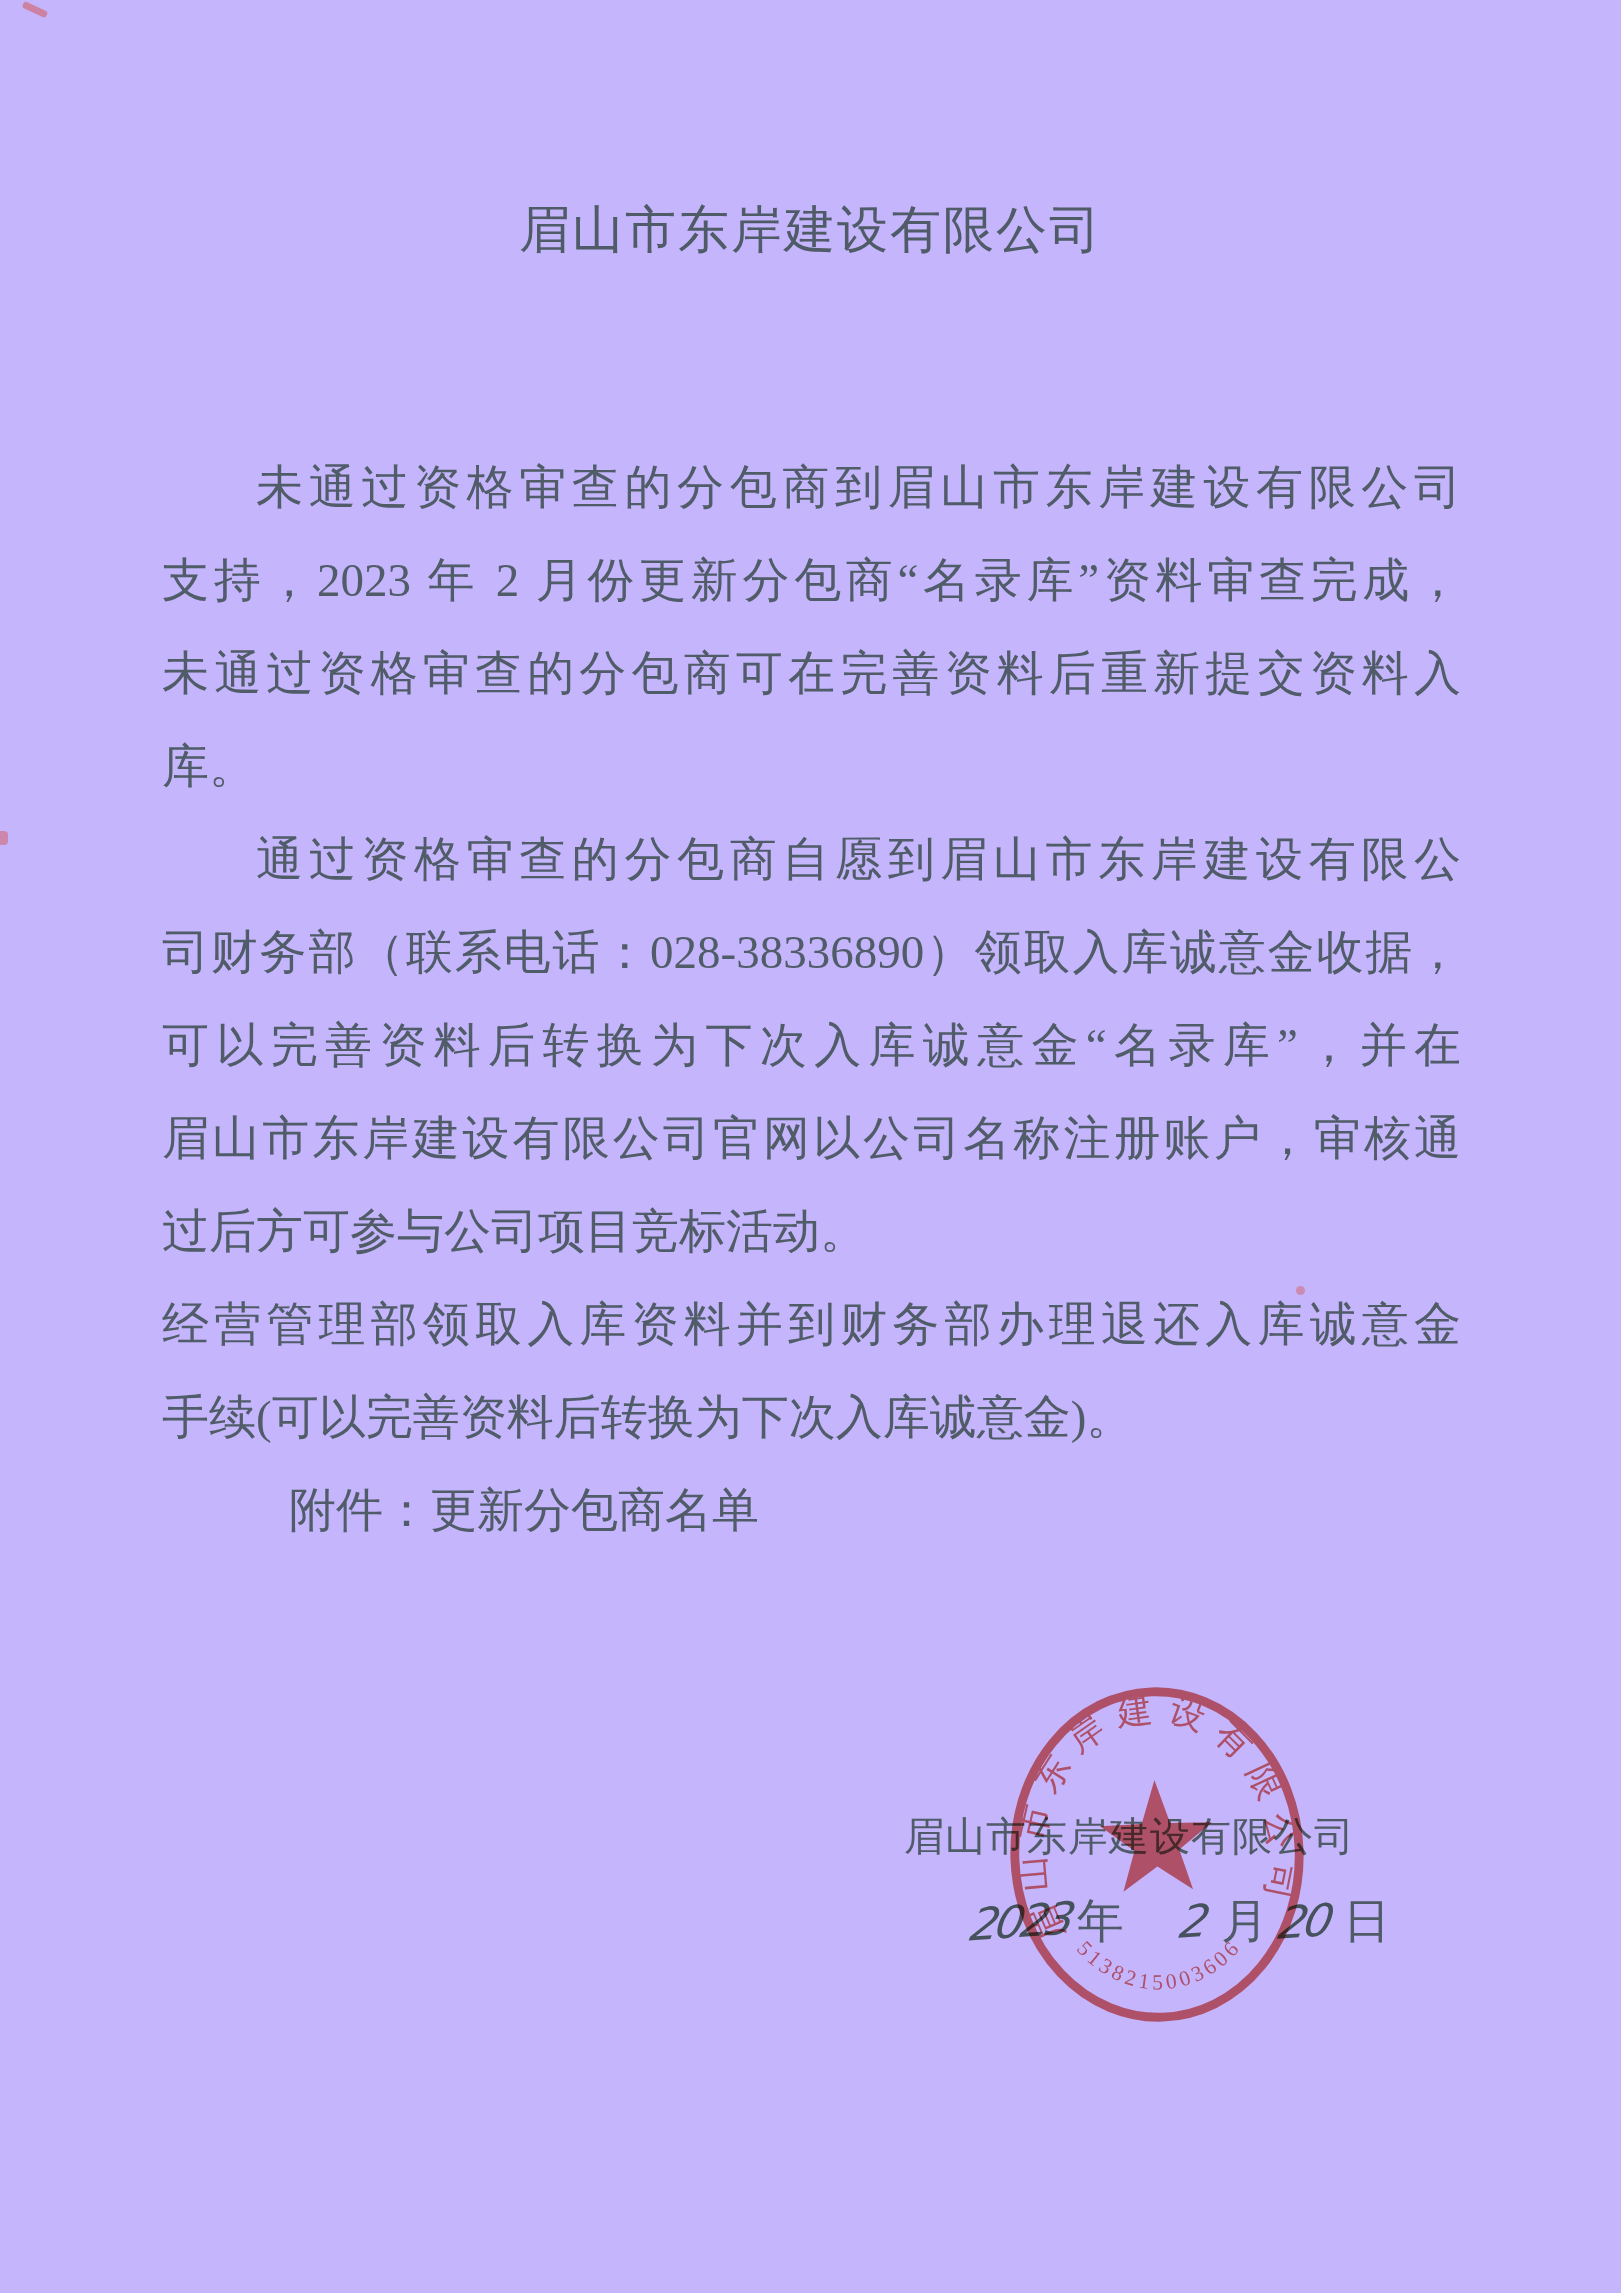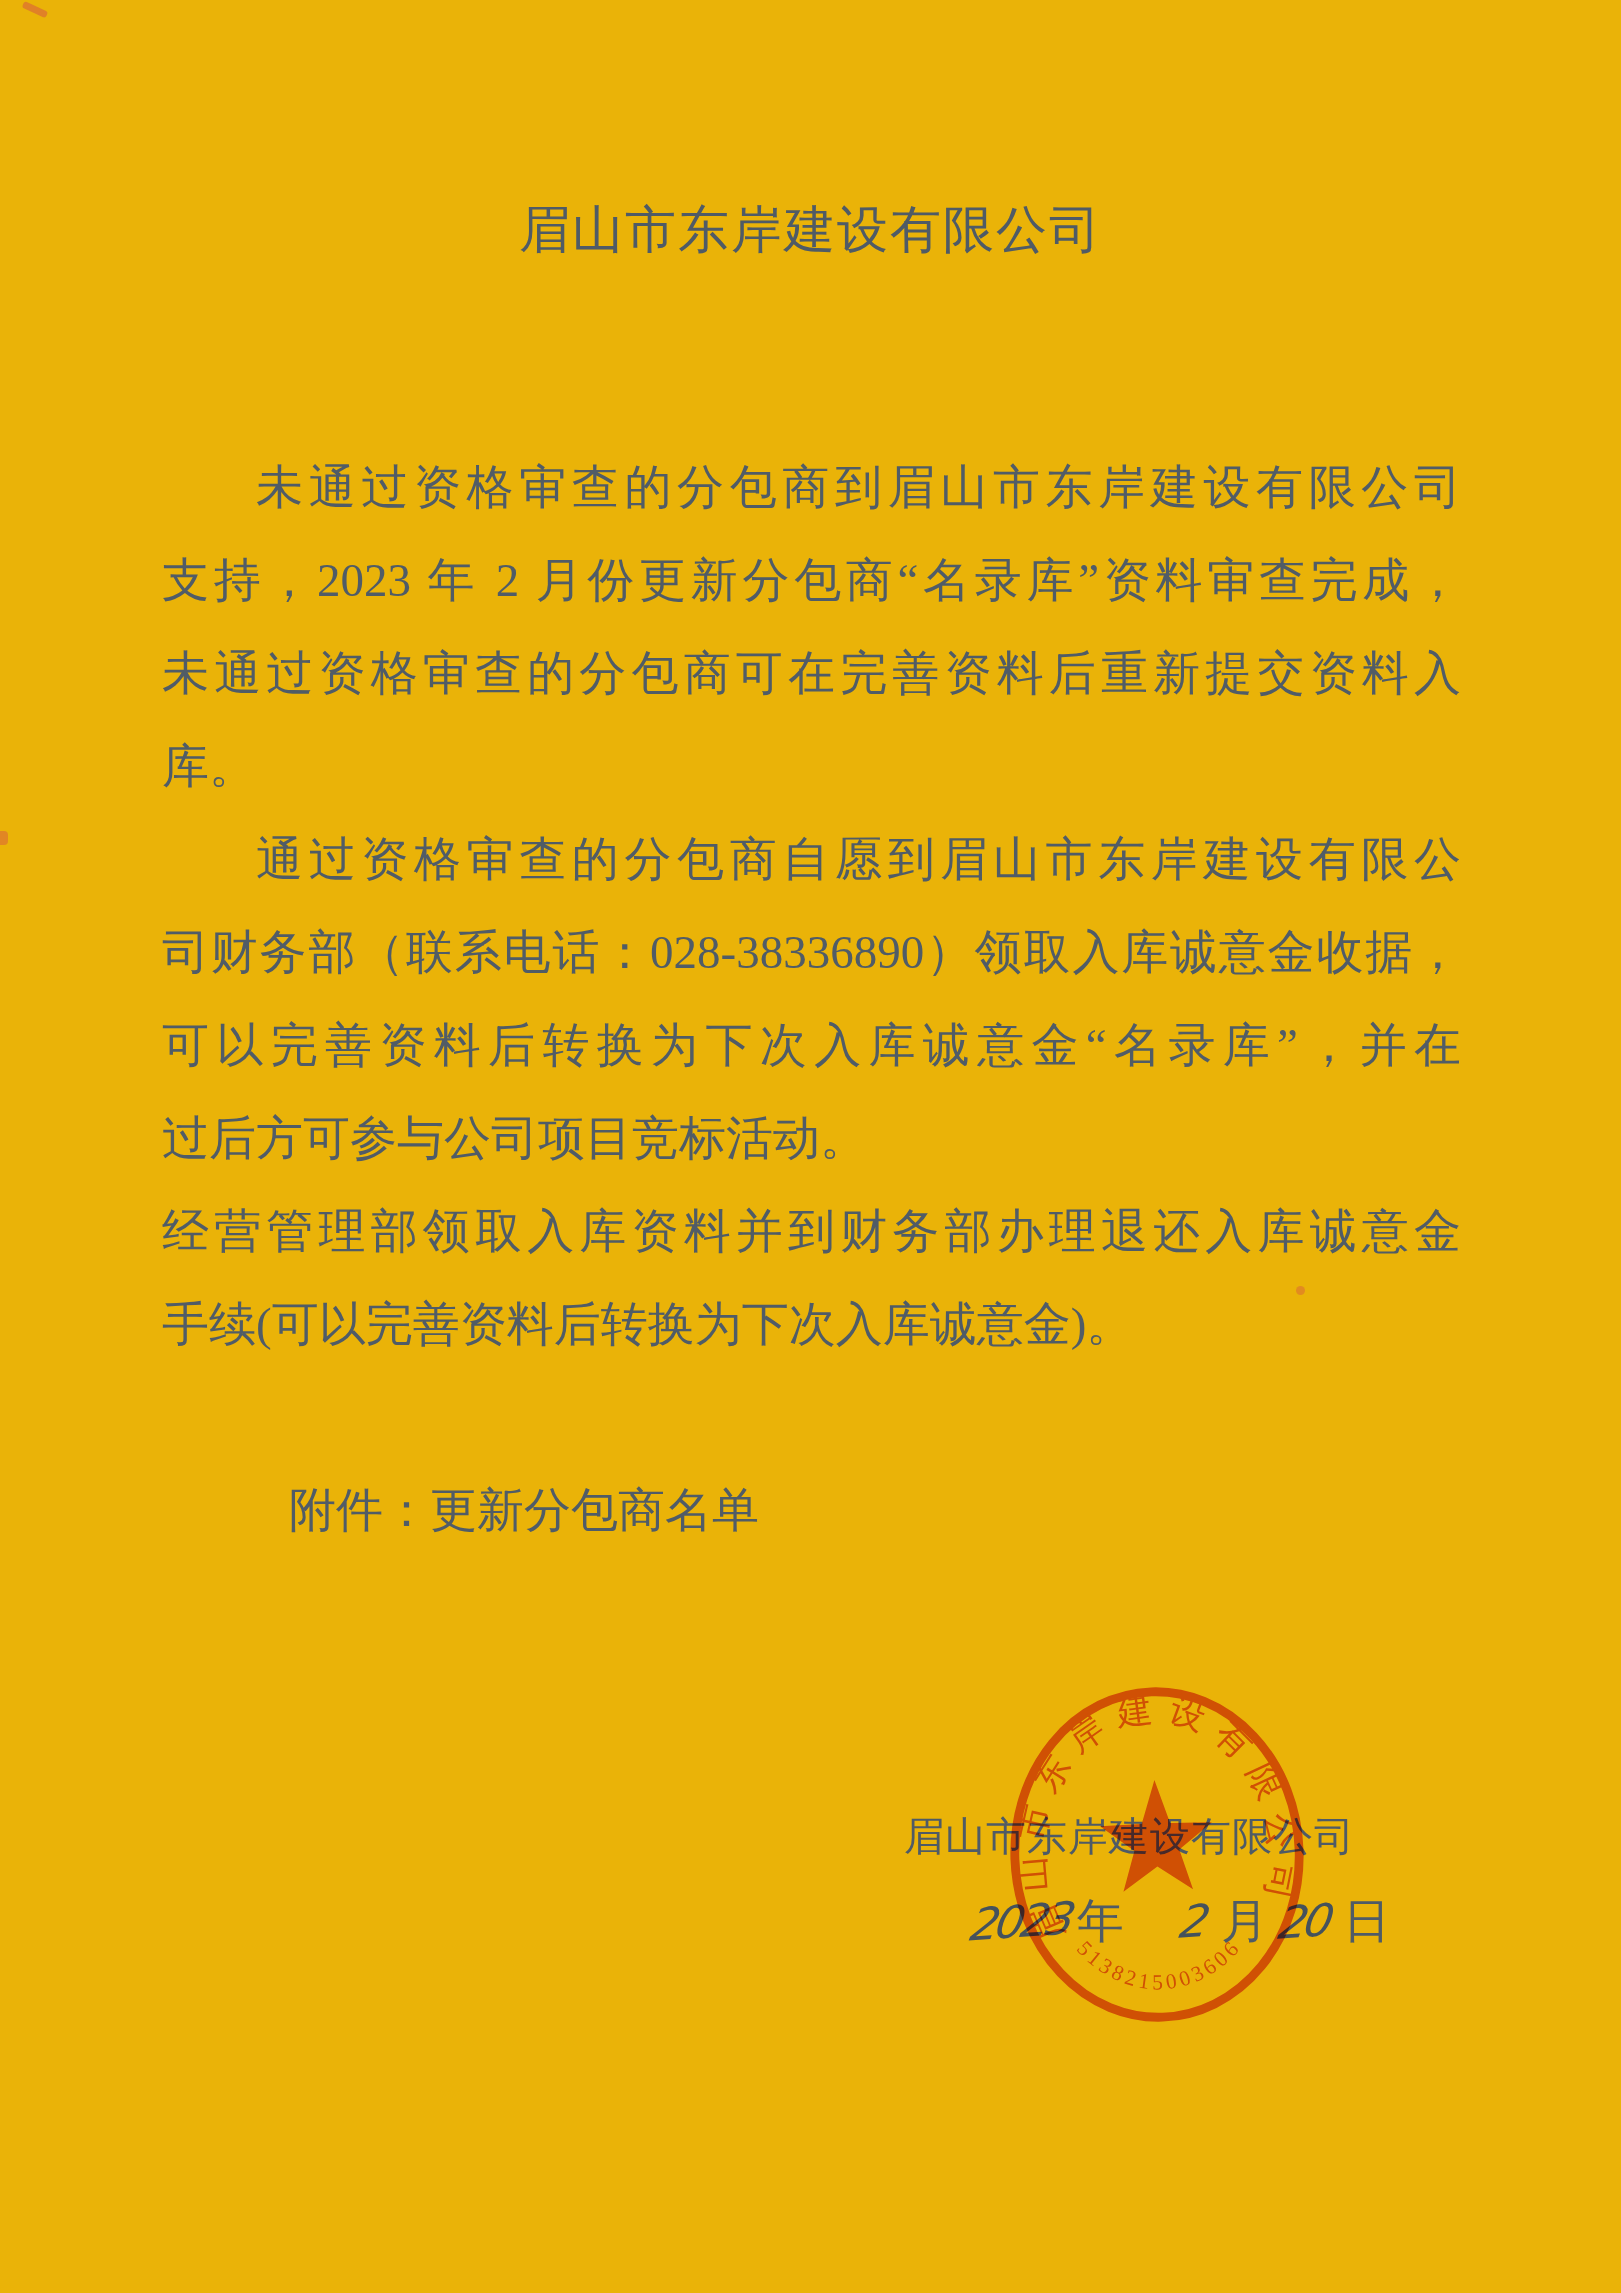--- a/index.html
+++ b/index.html
@@ -1,19 +1,19 @@
 <!DOCTYPE html>
 <html><head>
 <meta charset="utf-8">
 <style>
   html,body{margin:0;padding:0;background:#ffffff;}
   .page{
     position:relative;
     width:1621px;height:2294px;
-    background:#eab308;
+    background:#c4b5fd;
     overflow:hidden;
     font-family:"Liberation Serif","DejaVu Serif",serif;
     color:#4f5b66;
   }
   
   .title{
     position:absolute;left:0;width:100%;
     text-align:center;
     font-size:51px;
     letter-spacing:2px;
@@ -110,20 +110,21 @@
 
   <div class="body-block">
     <div class="line indent fill">未通过资格审查的分包商到眉山市东岸建设有限公司</div>
     <div class="line fill">支持，2023 年 2 月份更新分包商“名录库”资料审查完成，</div>
     <div class="line fill">未通过资格审查的分包商可在完善资料后重新提交资料入</div>
     <div class="line">库。</div>
 
     <div class="line indent fill">通过资格审查的分包商自愿到眉山市东岸建设有限公</div>
     <div class="line fill">司财务部（联系电话：028-38336890）领取入库诚意金收据，</div>
     <div class="line fill">可以完善资料后转换为下次入库诚意金“名录库”，并在</div>
+    <div class="line fill">眉山市东岸建设有限公司官网以公司名称注册账户，审核通</div>
     <div class="line">过后方可参与公司项目竞标活动。</div>
 
     <div class="line fill">经营管理部领取入库资料并到财务部办理退还入库诚意金</div>
     <div class="line">手续(可以完善资料后转换为下次入库诚意金)。</div>
   </div>
 
   <div class="attachment">附件：更新分包商名单</div>
 
   <div class="sig-company">眉山市东岸建设有限公司</div>
 

